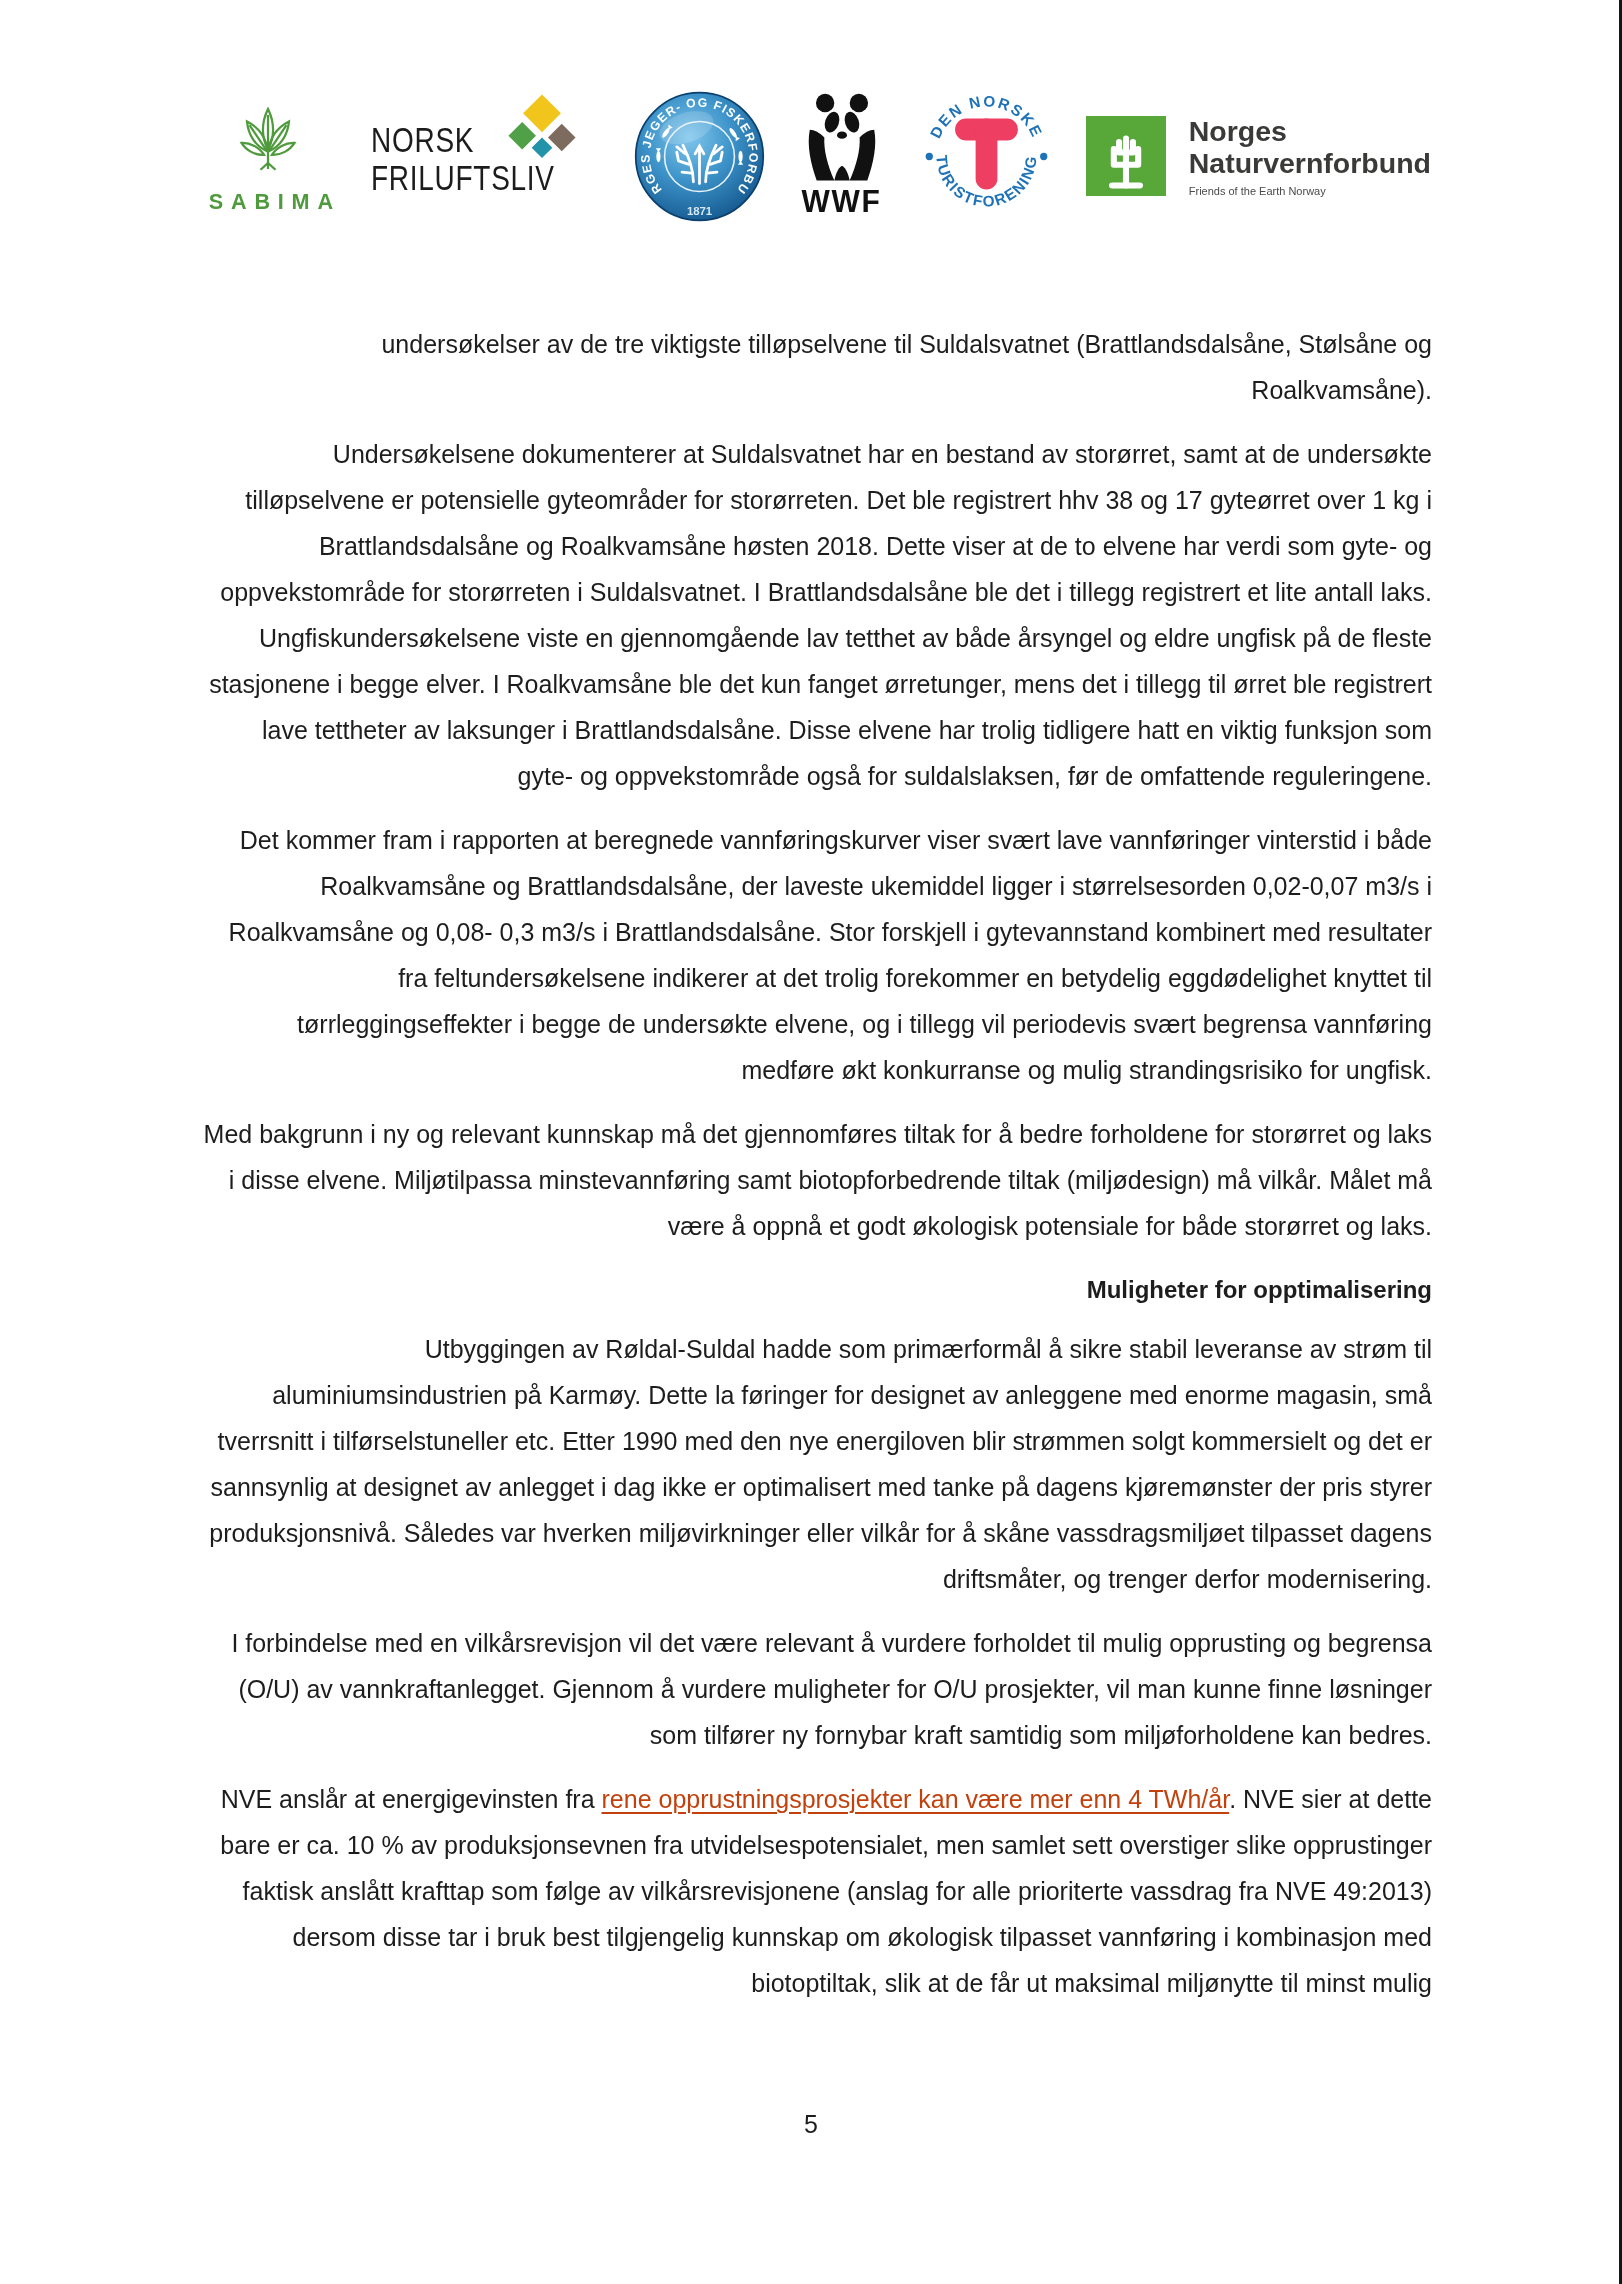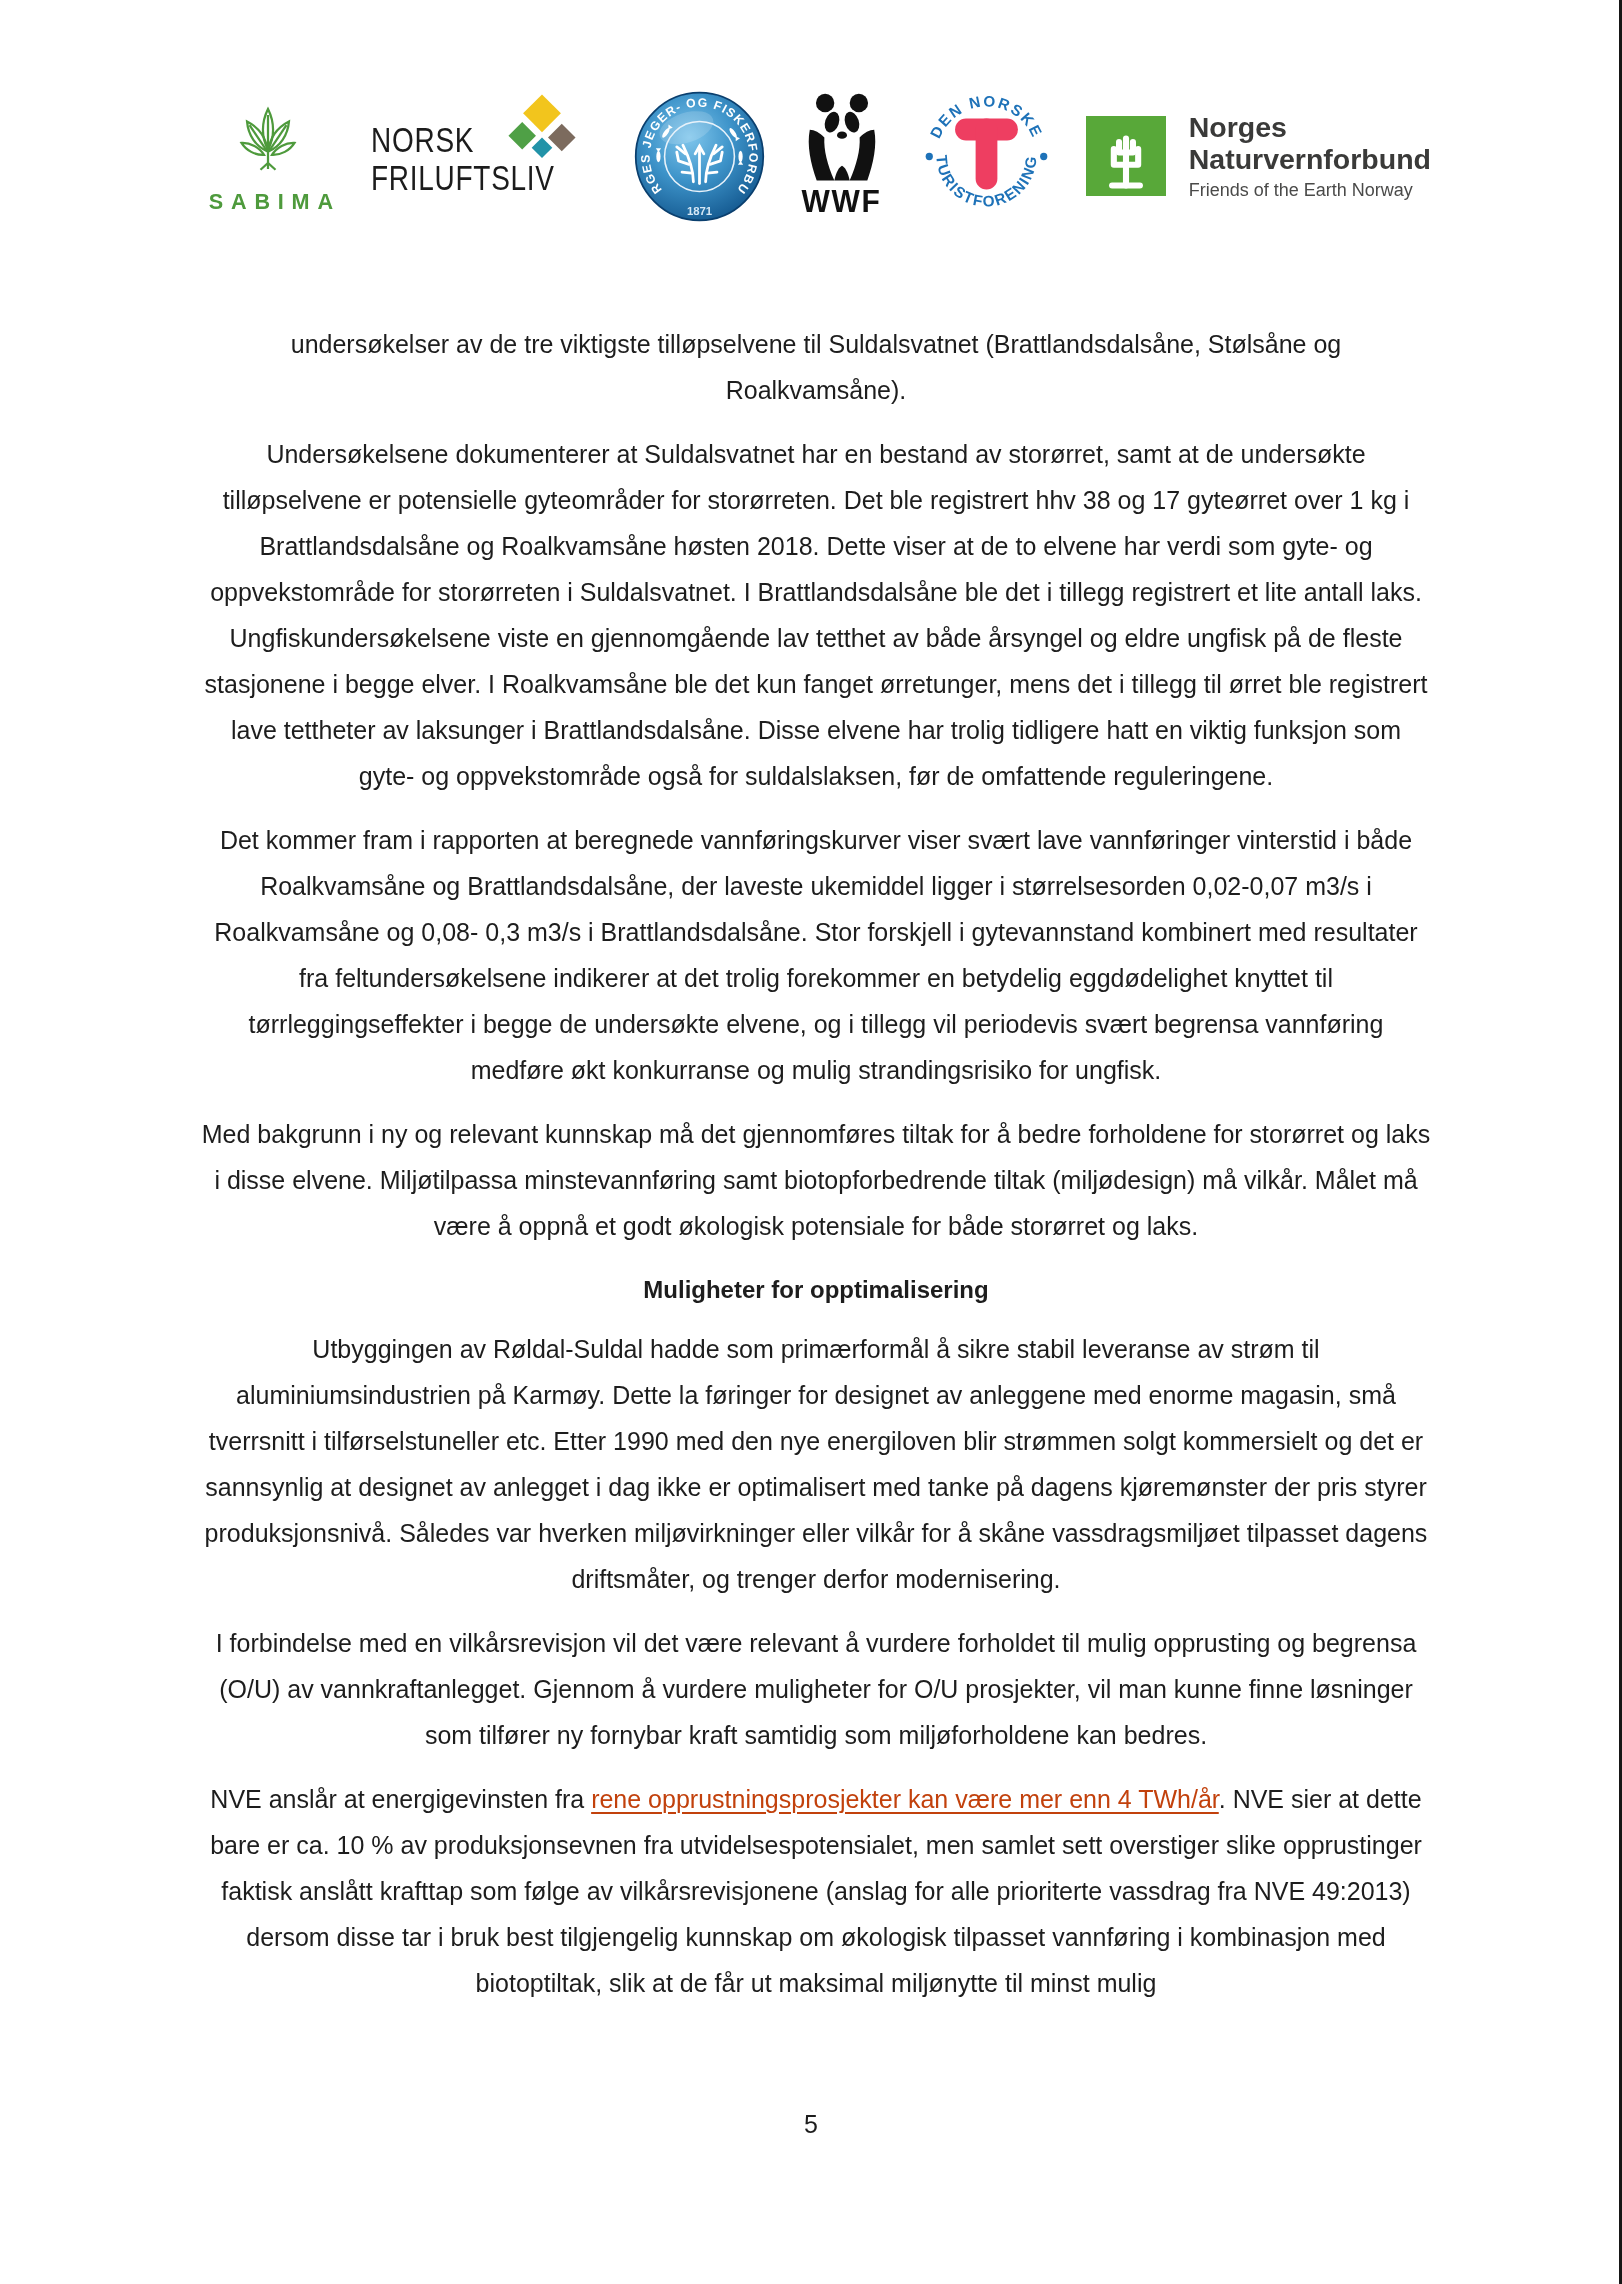--- a/index.html
+++ b/index.html
@@ -31,28 +31,28 @@
   .nf-line1 { top:19px; }
   .nf-line2 { top:57px; }
   .nf-diamonds { position:absolute; left:128px; top:-7px; }
 
   .wwf-label { margin-top:0px; color:#111; font-weight:700; font-size:30px; letter-spacing:1.7px;
                transform:scaleY(1.05); }
 
   .nnv-logo { display:flex; flex-direction:row; align-items:center; gap:23px;justify-content:center; }
   .nnv-text { display:flex; flex-direction:column; }
   .nnv-name { color:#3A3A39; font-weight:700; font-size:28.5px; line-height:32px; letter-spacing:0px; }
-  .nnv-sub  { color:#4A4A49; font-size:18px; margin-top:5.2px; }
+  .nnv-sub  { color:#4A4A49; font-size:11px; margin-top:5.2px; }
 
   svg text { font-family:"Liberation Sans","DejaVu Sans",sans-serif; }
 
   
   .body-text {
     position:absolute; top:321px; left:200px; width:1232px;
-    font-size:25px; line-height:46px; text-align:center;
+    font-size:25px; line-height:46px; text-align:right;
   }
   .body-text p { margin:0 0 18px 0; }
   .body-text h2 { font-size:24px; line-height:46px; font-weight:700; margin:5.2px 0 13px 0; }
   .doc-link { color:#c2410c; text-decoration:underline; text-decoration-thickness:1.7px; text-underline-offset:4.3px; }
 
   .page-number {
     position:absolute; top:2110px; left:0; width:100%;
     text-align:center; font-size:25px; color:#1d1d1d;
   }
 </style>

